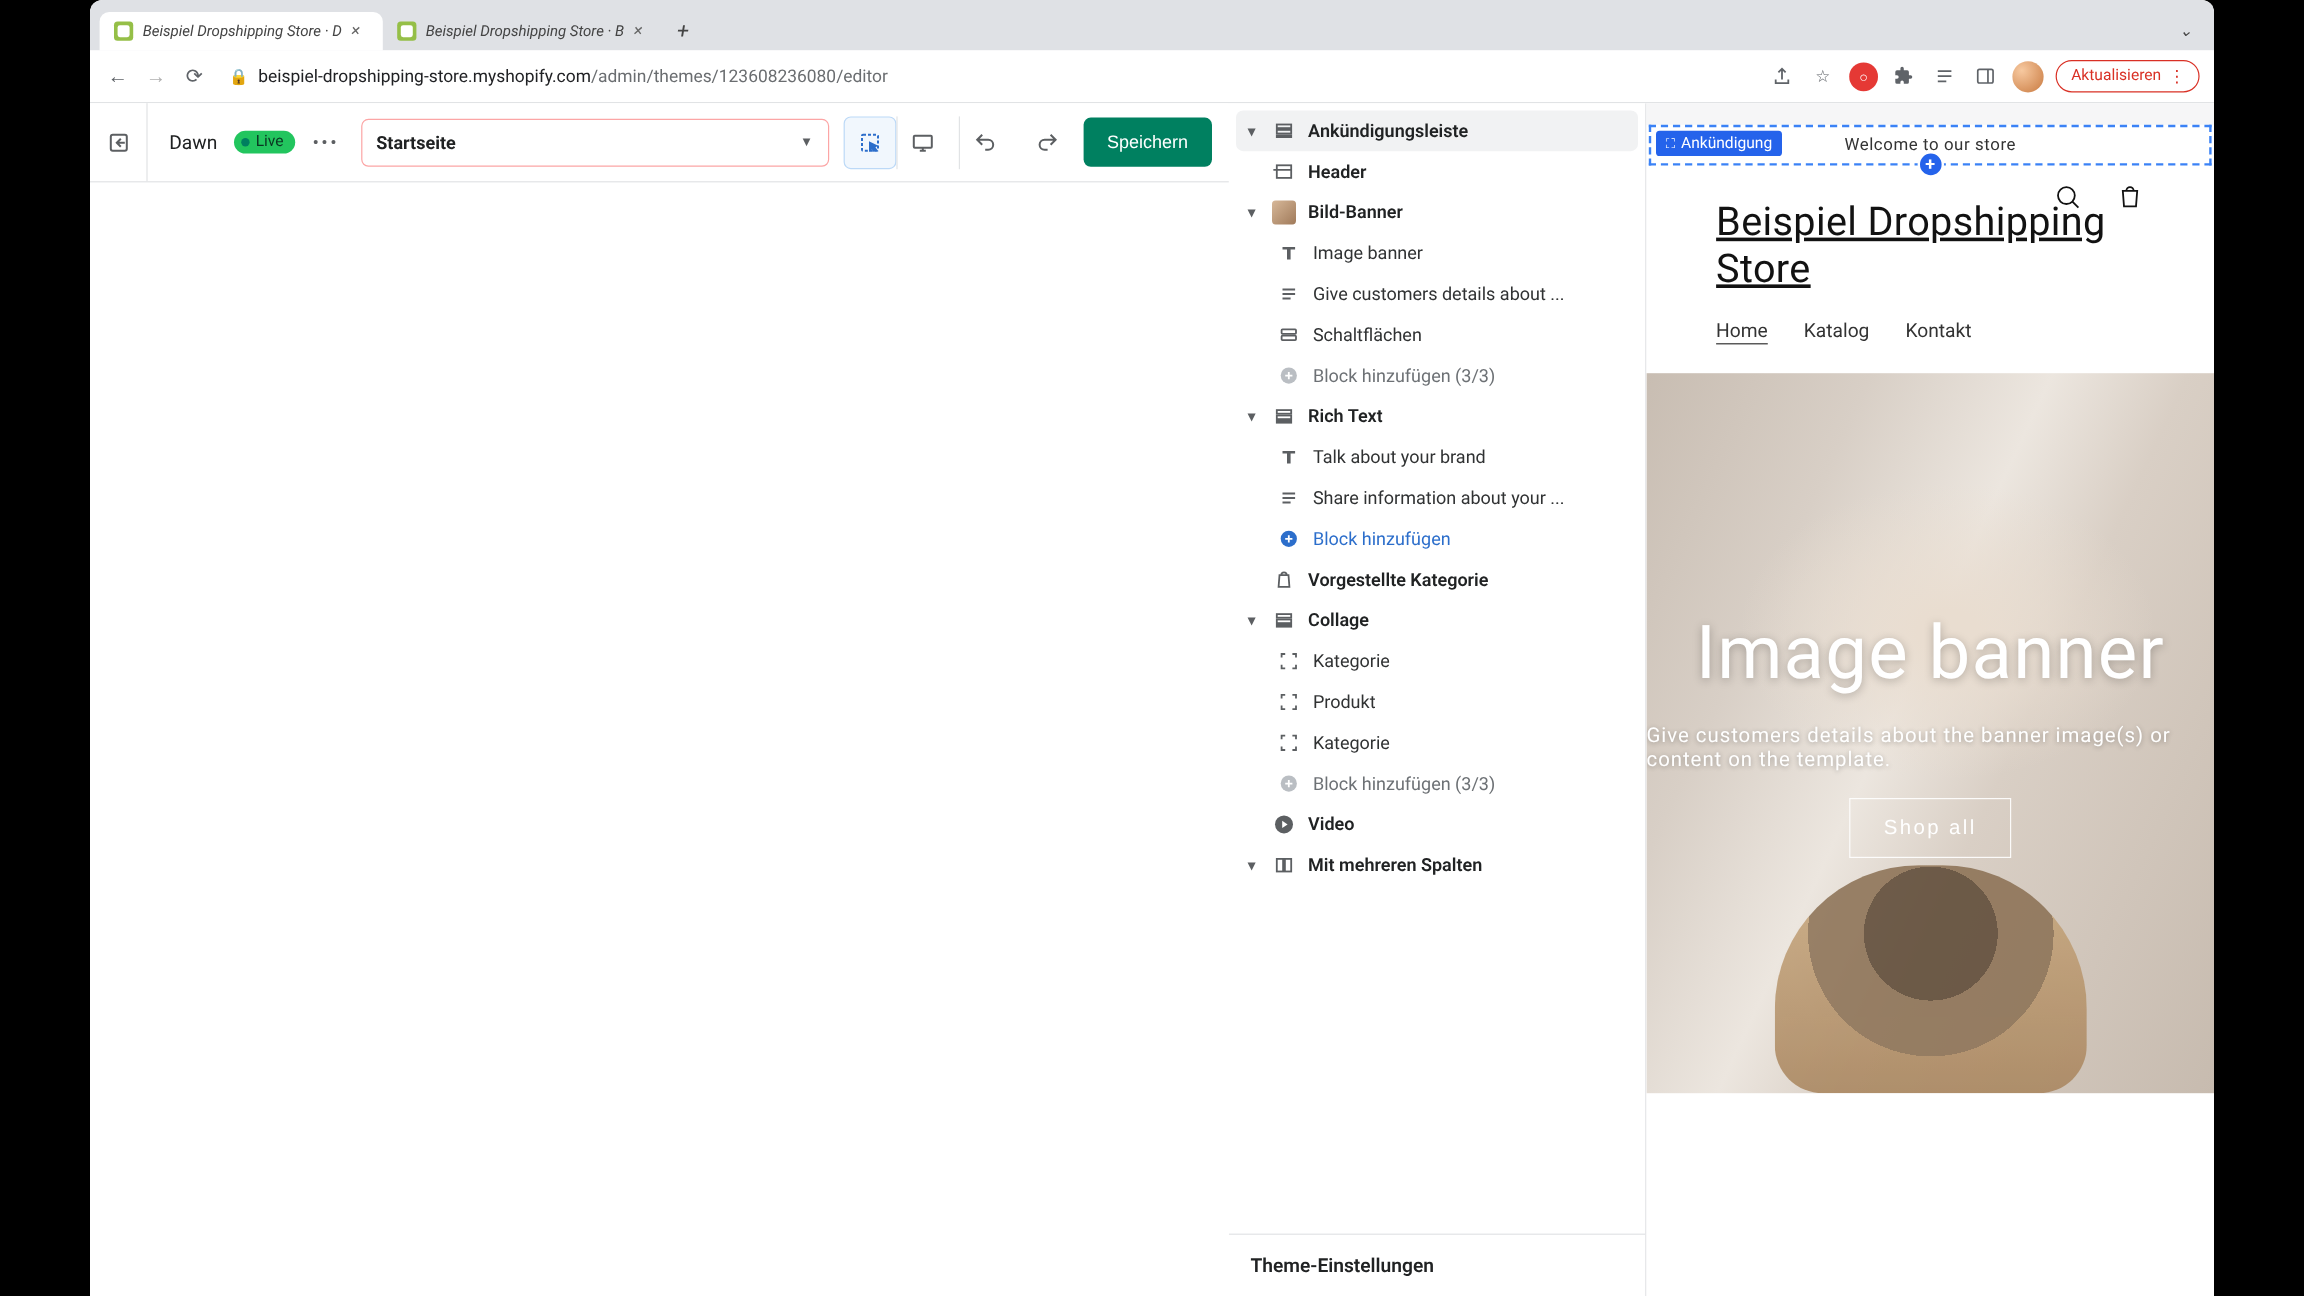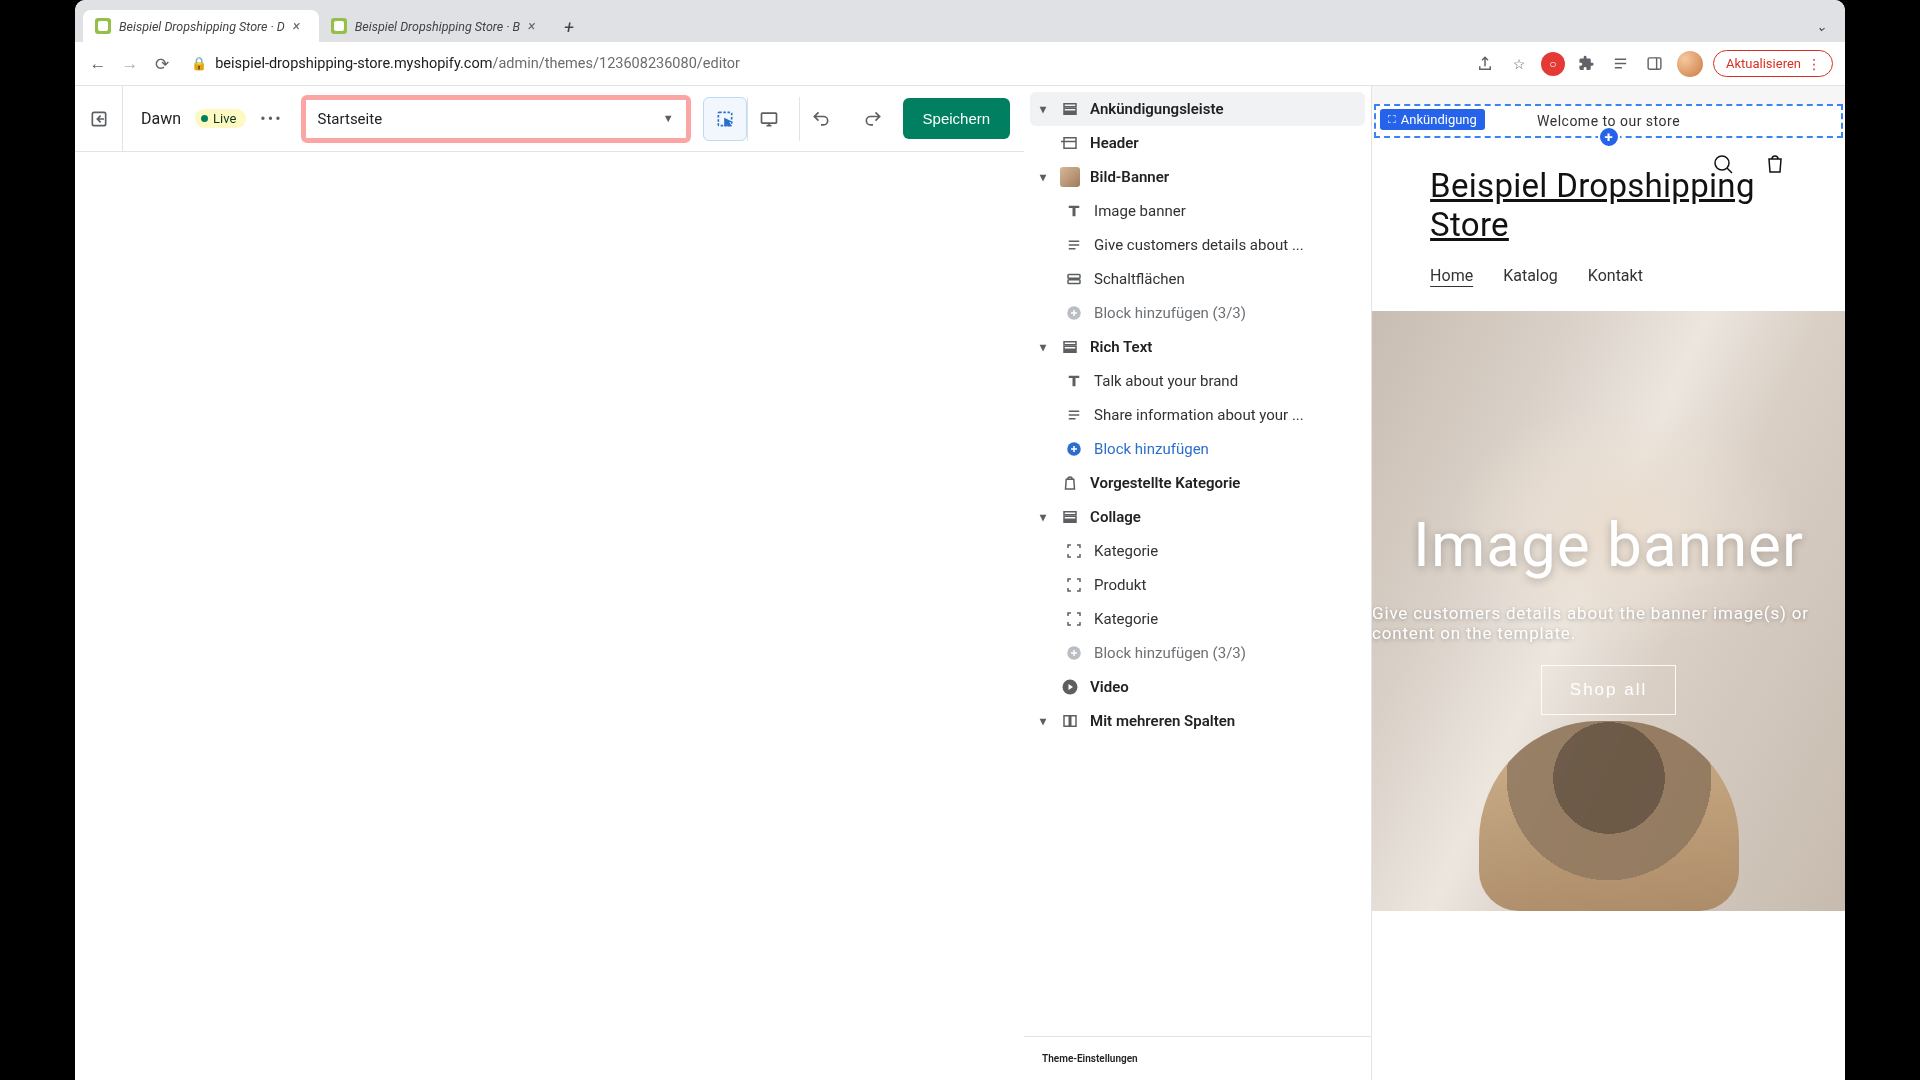--- a/index.html
+++ b/index.html
@@ -25,35 +25,35 @@
 .rbtn { width:24px; height:24px; display:flex; align-items:center; justify-content:center; color:#5f6368;}
 .rbtn.red{ background:#e53935; color:#fff; border-radius:50%; font-size:12px; font-weight:bold;}
 .avatar { width:26px; height:26px; border-radius:50%; background: radial-gradient(circle at 30% 30%, #f7c9a0, #c97a40);}
 .update { border:1px solid #d93025; color:#d93025; border-radius:16px; padding:5px 12px; font-size:13px; display:flex; align-items:center; gap:6px;}
 .update .dots{font-size:14px; line-height:6px; letter-spacing:-1px;}
 
 .editor { position:absolute; left:0; right:0; top:86px; bottom:0; display:flex; flex-direction:row;}
 .topbar { height:66px; border-bottom:1px solid #e1e3e5; display:flex; align-items:center; background:#fff;}
 .exitcell { width:48px; height:100%; border-right:1px solid #e1e3e5; display:flex; align-items:center; justify-content:center;}
 .themecell { padding:0 18px; display:flex; align-items:center; gap:14px;}
-.badge { background:#fef9c3; color:#0a3622; border-radius:12px; padding:2px 10px 2px 6px; font-size:13px; display:flex; align-items:center; gap:5px;}
+.badge { background:#22c55e; color:#0a3622; border-radius:12px; padding:2px 10px 2px 6px; font-size:13px; display:flex; align-items:center; gap:5px;}
 .badge .dot{width:7px;height:7px;background:#007f5f;border-radius:50%;}
 .dots3 { font-size:16px; letter-spacing:2px; color:#5c5f62;}
 .centercell { flex:1; display:flex; justify-content:center; align-items:center; gap:12px;}
-.pagesel { width:390px; border:5px solid #fca5a5; border-radius:6px; padding:10px 12px; display:flex; justify-content:space-between; align-items:center; background:#fff; font-size:15px;}
+.pagesel { width:390px; border:1px solid #fca5a5; border-radius:6px; padding:10px 12px; display:flex; justify-content:space-between; align-items:center; background:#fff; font-size:15px;font-weight:bold;}
 .pagesel .caret{font-size:11px; color:#5c5f62;}
 .inspect { width:44px; height:44px; border:1px solid #bcd9f7; background:#f1f7fd; border-radius:6px; display:flex; align-items:center; justify-content:center; color:#2c6ecb; font-size:18px;}
 .rightcell { display:flex; align-items:center; gap:8px; padding-right:14px;}
 .rightcell .icb { width:44px; height:44px; border-left:1px solid #e1e3e5; display:flex; align-items:center; justify-content:center; color:#5c5f62; font-size:19px;}
 .savebtn { background:#008060; color:#fff; border:none; border-radius:6px; padding:12px 20px; font-size:15px; font-weight:500;}
 
 .work { flex:1; display:flex; overflow:hidden;}
 .sidebar { width:348px; border-right:1px solid #e1e3e5; background:#fff; display:flex; flex-direction:column;}
 .tree { flex:1; overflow:auto; padding:6px 6px;}
-.footer { border-top:1px solid #e1e3e5; padding:16px 18px; font-weight:600; font-size:10px;}
+.footer { border-top:1px solid #e1e3e5; padding:16px 18px; font-weight:600; font-size:16px;}
 .row { display:flex; align-items:center; gap:10px; padding:7px 8px 7px 6px; border-radius:6px; font-size:15px; color:#202223;}
 .row.section{ font-weight:600;}
 .row.block { padding-left:34px; font-weight:400; color:#303233;}
 .row.add { color:#6d7175;}
 .row.addblue { color:#2c6ecb;}
 .row.addblue .ic{ color:#2c6ecb;}
 .row.sel { background:#f1f2f3;}
 .chev { width:14px; font-size:12px; color:#5c5f62; text-align:center;}
 .chev.none{visibility:hidden;}
 .ic { width:20px; height:20px; display:flex; align-items:center; justify-content:center; color:#5c5f62; flex:0 0 20px;}

